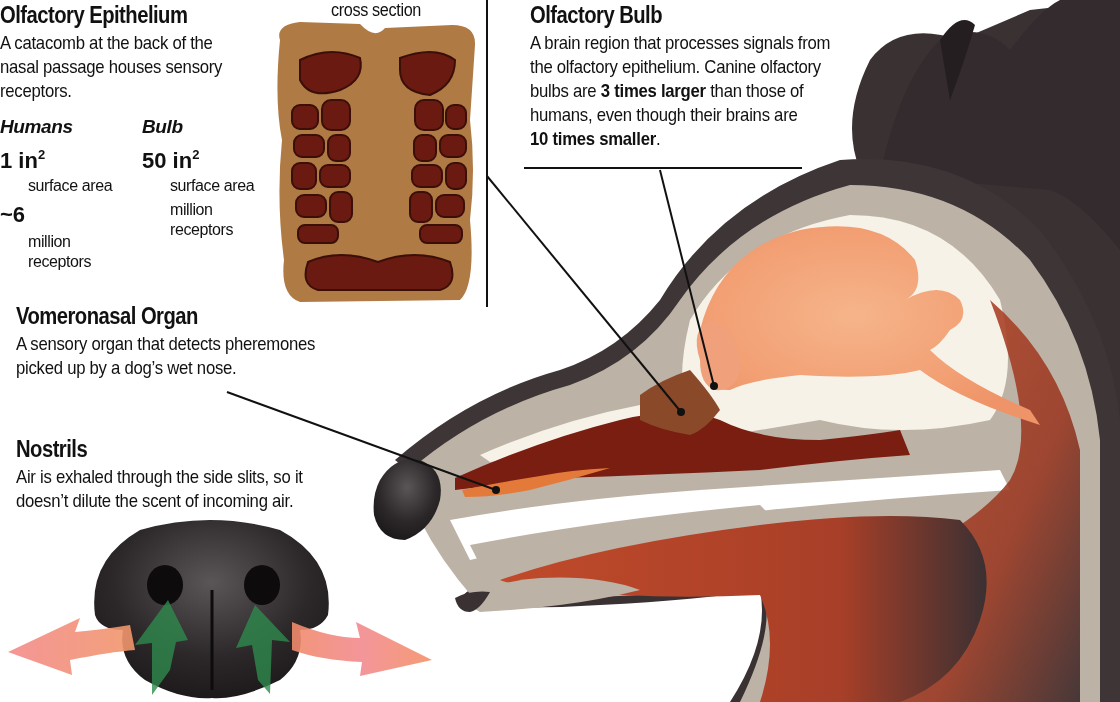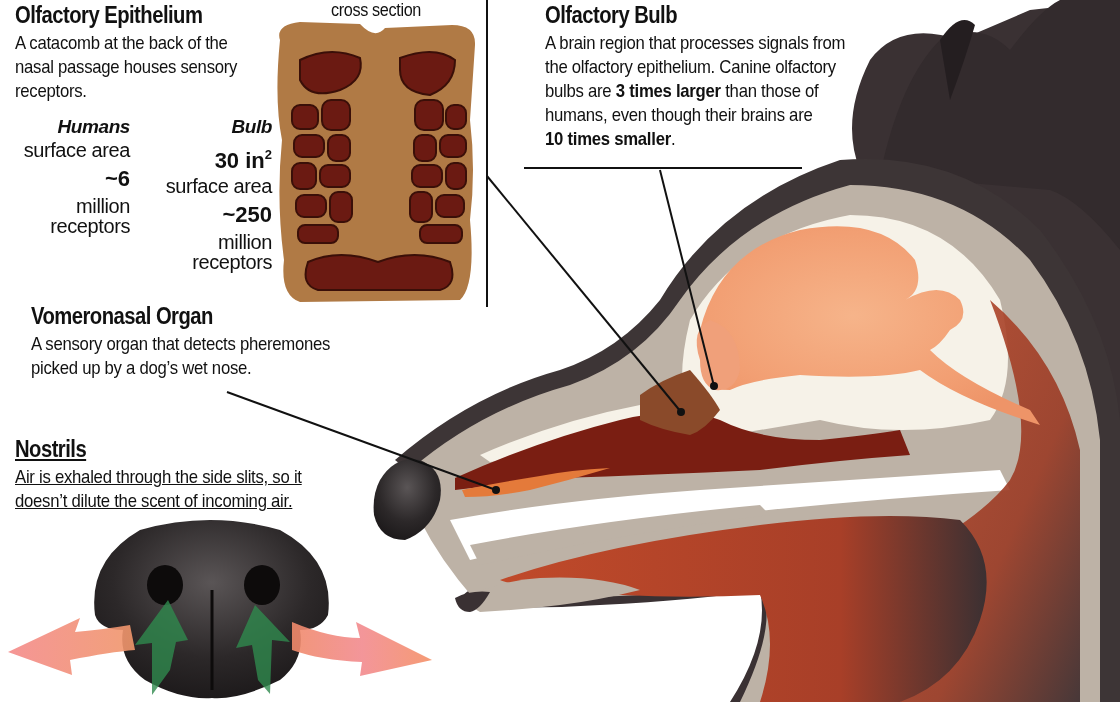--- a/index.html
+++ b/index.html
@@ -1,27 +1,27 @@
 <!DOCTYPE html>
 <html><head>
 <meta charset="utf-8">
 <style>
   html, body { margin:0; padding:0; background:#ffffff; }
   body { width:1120px; height:702px; position:relative; overflow:hidden;
          font-family:"Liberation Sans", "DejaVu Sans", sans-serif; color:#111; }
   .art { position:absolute; left:0; top:0; width:1120px; height:702px; }
-  .block { position:absolute;margin-left:15px; }
+  .block { position:absolute; }
   .title { font-weight:bold; font-size:23px; letter-spacing:-0.6px; line-height:26px; transform:scaleX(0.88); transform-origin:left; white-space:nowrap; }
   .body { font-size:19px; line-height:24px; letter-spacing:-0.3px; transform:scaleX(0.88); transform-origin:left; white-space:nowrap; }
   .body b { font-weight:bold; }
-  .col { position:absolute; text-align:right; width:130px; }
+  .col { position:absolute; text-align:left; width:130px; }
   .col .hdr { font-weight:bold; font-style:italic; font-size:19px; line-height:22px; letter-spacing:-0.4px; }
   .col .big { font-weight:bold; font-size:22px; line-height:26px; margin-top:4px; }
   .col .big sup { font-size:13px; vertical-align:9px; }
-  .col .lbl { font-size:20px; line-height:20px; letter-spacing:-0.4px; }
+  .col .lbl { font-size:16px; line-height:20px; letter-spacing:-0.4px;padding-left:28px; }
   .caption { position:absolute; font-size:18px; letter-spacing:-0.4px; text-align:center; width:160px; transform:scaleX(0.9); }
 </style>
 </head>
 <body>
 
 <svg class="art" viewBox="0 0 1120 702">
   <defs>
     <linearGradient id="muscleGrad" x1="0" y1="0" x2="1" y2="1">
       <stop offset="0" stop-color="#b8492b"></stop>
       <stop offset="0.6" stop-color="#9a3a24"></stop>
@@ -149,31 +149,31 @@
 
 <div class="block" style="left:0; top:2px;">
   <div class="title">Olfactory Epithelium</div>
   <div class="body" style="margin-top:3px;">A catacomb at the back of the</div>
   <div class="body">nasal passage houses sensory</div>
   <div class="body">receptors.</div>
 </div>
 
 <div class="col" style="left:0; top:116px;">
   <div class="hdr">Humans</div>
+  <div class="big"><span>1 in</span><sup>2</sup></div>
   <div class="lbl" style="margin-top:2px;">surface area</div>
   <div class="big" style="margin-top:6px;">~6</div>
   <div class="lbl" style="margin-top:4px;">million</div>
   <div class="lbl">receptors</div>
 </div>
 
 <div class="col" style="left:142px; top:116px;">
   <div class="hdr">Bulb</div>
-  <div class="big"><span>30 in</span><sup>2</sup></div>
+  <div class="big"><span>50 in</span><sup>2</sup></div>
   <div class="lbl" style="margin-top:2px;">surface area</div>
-  <div class="big" style="margin-top:6px;">~250</div>
   <div class="lbl" style="margin-top:4px;">million</div>
   <div class="lbl">receptors</div>
 </div>
 
 <div class="caption" style="left:296px; top:0px;">cross section</div>
 
 <div class="block" style="left:530px; top:2px;">
   <div class="title">Olfactory Bulb</div>
   <div class="body" style="margin-top:3px;">A brain region that processes signals from</div>
   <div class="body">the olfactory epithelium. Canine olfactory</div>
@@ -181,17 +181,17 @@
   <div class="body">humans, even though their brains are</div>
   <div class="body"><b>10 times smaller</b><span>.</span></div>
 </div>
 
 <div class="block" style="left:0; top:303px;padding-left:16px;">
   <div class="title">Vomeronasal Organ</div>
   <div class="body" style="margin-top:3px;">A sensory organ that detects pheremones</div>
   <div class="body">picked up by a dog’s wet nose.</div>
 </div>
 
-<div class="block" style="left:0; top:436px;text-decoration:underline;">
+<div class="block" style="left:16px; top:436px;">
   <div class="title">Nostrils</div>
   <div class="body" style="margin-top:3px;">Air is exhaled through the side slits, so it</div>
   <div class="body">doesn’t dilute the scent of incoming air.</div>
 </div>
 
 </body></html>

